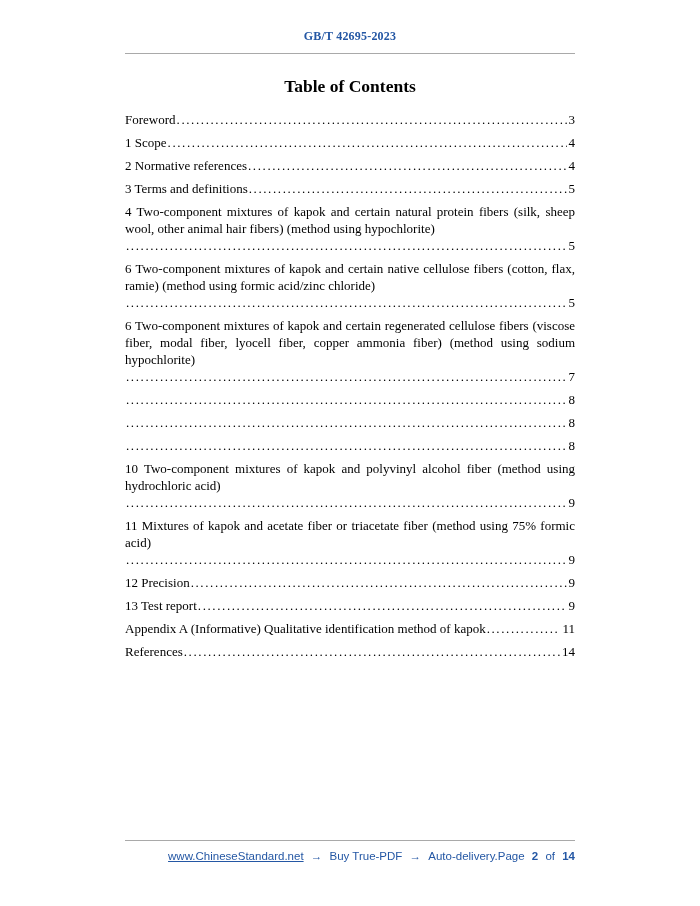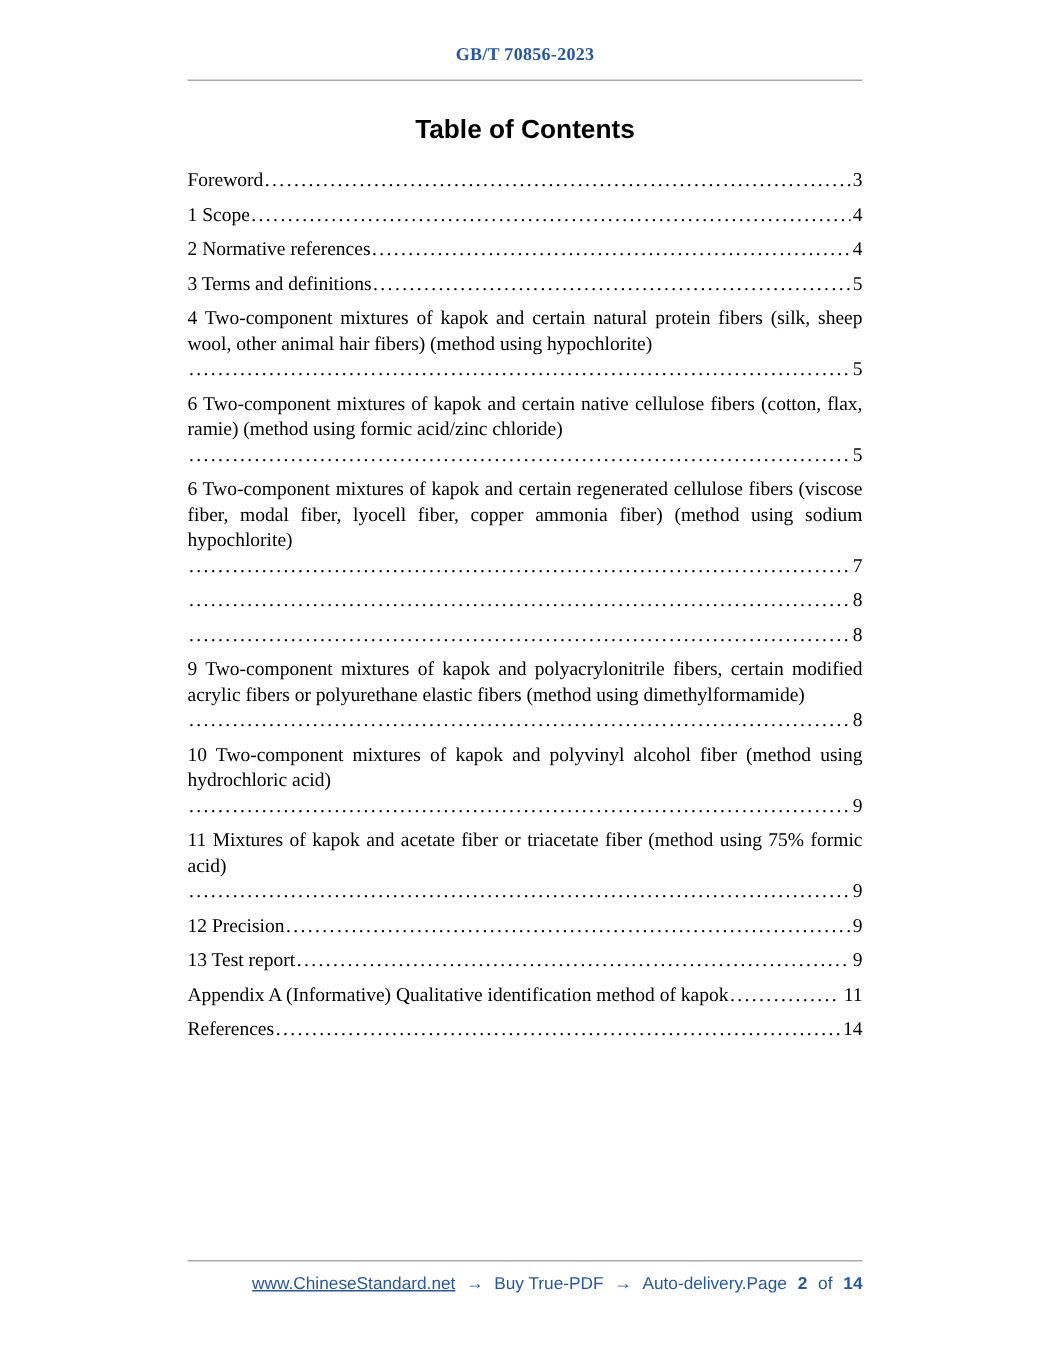--- a/index.html
+++ b/index.html
@@ -26,21 +26,21 @@
     font-size: 12px;
     letter-spacing: 0.2px;
   }
   .rule {
     border-top: 1px solid #a9a9a9;
     height: 0;
   }
   .header-rule { margin-top: 9px; }
   .toc-title {
     text-align: center;
-    font-family: Liberation Sans, sans-serif;
+    font-family: Liberation Serif, serif;
     font-size: 17.5px;
     font-weight: bold;
     margin-top: 22px;
   }
   .toc-list { margin-top: 14px; }
   .toc-entry {
     display: flex;
     flex-wrap: wrap;
     align-items: flex-end;
     margin-bottom: 6px;
@@ -86,21 +86,21 @@
     color: var(--accent, #2457A4);
   }
   .bold { font-weight: bold; }
 </style>
 </head>
 <body>
 
 <div class="page">
 
   <div class="doc-header">
-    <div class="doc-number">GB/T 70856-2023</div>
+    <div class="doc-number">GB/T 42695-2023</div>
     <div class="rule header-rule"></div>
   </div>
 
   <h1 class="toc-title">Table of Contents</h1>
 
   <div class="toc-list">
   <div class="toc-entry">
     <span class="toc-text">Foreword</span>
     <span class="toc-dots">....................................................................................................................................................................................................................................................................</span>
     <span class="toc-page">3</span>
@@ -146,21 +146,20 @@
     <span class="toc-dots">....................................................................................................................................................................................................................................................................</span>
     <span class="toc-page">8</span>
   </div>
 
   <div class="toc-entry">
     <span class="toc-dots">....................................................................................................................................................................................................................................................................</span>
     <span class="toc-page">8</span>
   </div>
 
   <div class="toc-entry">
-    <span class="toc-text">9 Two-component mixtures of kapok and polyacrylonitrile fibers, certain modified acrylic fibers or polyurethane elastic fibers (method using dimethylformamide)</span>
     <span class="toc-dots">....................................................................................................................................................................................................................................................................</span>
     <span class="toc-page">8</span>
   </div>
 
   <div class="toc-entry">
     <span class="toc-text">10 Two-component mixtures of kapok and polyvinyl alcohol fiber (method using hydrochloric acid)</span>
     <span class="toc-dots">....................................................................................................................................................................................................................................................................</span>
     <span class="toc-page">9</span>
   </div>
 

